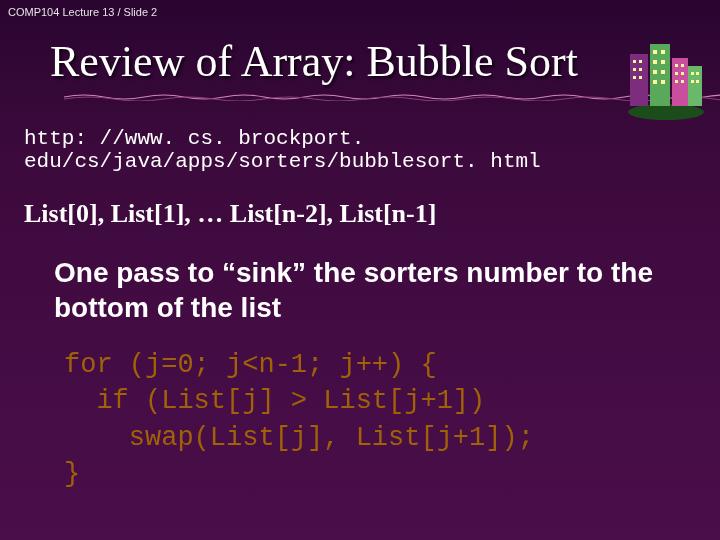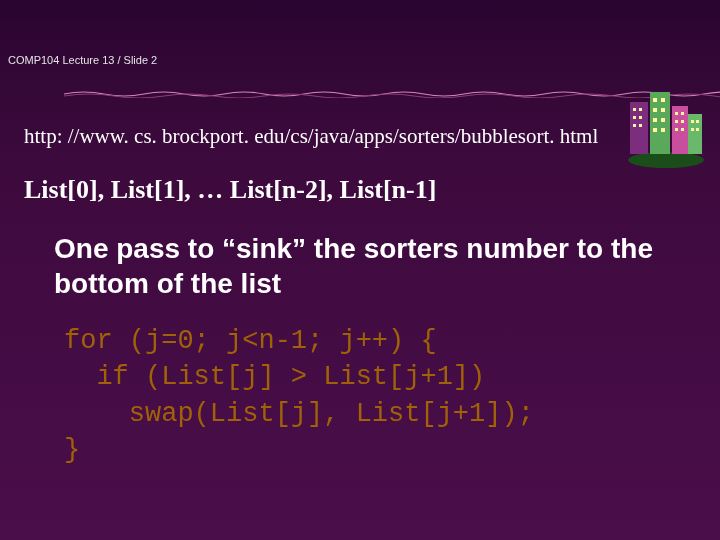--- a/index.html
+++ b/index.html
@@ -11,21 +11,20 @@
     overflow: hidden;
     font-family: Arial, sans-serif;
     color: #ffffff;
     position: relative;
   }
   .slide-header {
     font-size: 11px;
     color: #e5e5e5;
     padding: 6px 8px;
     font-weight: normal;
-    margin-top: 48px;
   }
   .title-area {
     position: relative;
     padding: 12px 0 10px 50px;
   }
   .title {
     font-family: 'Times New Roman', Times, serif;
     font-size: 44px;
     font-weight: normal;
     color: #ffffff;
@@ -42,21 +41,21 @@
     position: absolute;
     top: 10px;
     right: 10px;
     width: 88px;
     height: 88px;
   }
   .content {
     padding: 12px 20px 0 24px;
   }
   .url {
-    font-family: Liberation Serif, serif;
+    font-family: Liberation Mono, monospace;
     font-size: 21px;
     color: #ffffff;
     margin-bottom: 26px;
   }
   .array-line {
     font-family: Liberation Serif, serif;
     font-size: 26px;
     font-weight: bold;
     color: #ffffff;
     margin-bottom: 26px;
@@ -80,20 +79,21 @@
     line-height: 1.35;
     white-space: pre;
   }
 </style>
 </head>
 <body>
 
 <div class="slide-header">COMP104 Lecture 13 / Slide 2</div>
 
 <div class="title-area">
+  <div class="title">Review of Array: Bubble Sort</div>
   <svg class="underline-deco" viewBox="0 0 680 8" preserveAspectRatio="none">
     <path d="M0 4 Q 20 0 40 4 T 80 4 T 120 4 T 160 4 T 200 4 T 240 4 T 280 4 T 320 4 T 360 4 T 400 4 T 440 4 T 480 4 T 520 4 T 560 4 T 600 4 T 640 4 T 680 4" stroke="#d486b8" stroke-width="1.2" fill="none"></path>
     <path d="M0 6 Q 25 2 50 6 T 100 6 T 150 6 T 200 6 T 250 6 T 300 6 T 350 6 T 400 6 T 450 6 T 500 6 T 550 6 T 600 6 T 650 6 T 680 6" stroke="#8a3d7a" stroke-width="1" fill="none"></path>
   </svg>
   <svg class="clipart" viewBox="0 0 88 88">
     <ellipse cx="44" cy="78" rx="38" ry="8" fill="#1a4d1a"></ellipse>
     <rect x="8" y="20" width="18" height="52" fill="#7d2d7d"></rect>
     <rect x="28" y="10" width="20" height="62" fill="#5aa85a"></rect>
     <rect x="50" y="24" width="16" height="48" fill="#c94f9e"></rect>
     <rect x="66" y="32" width="14" height="40" fill="#6ab86a"></rect>

